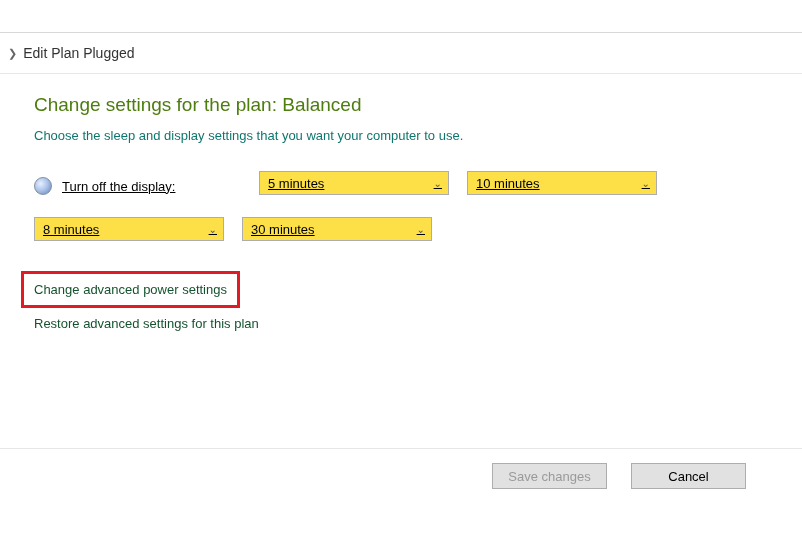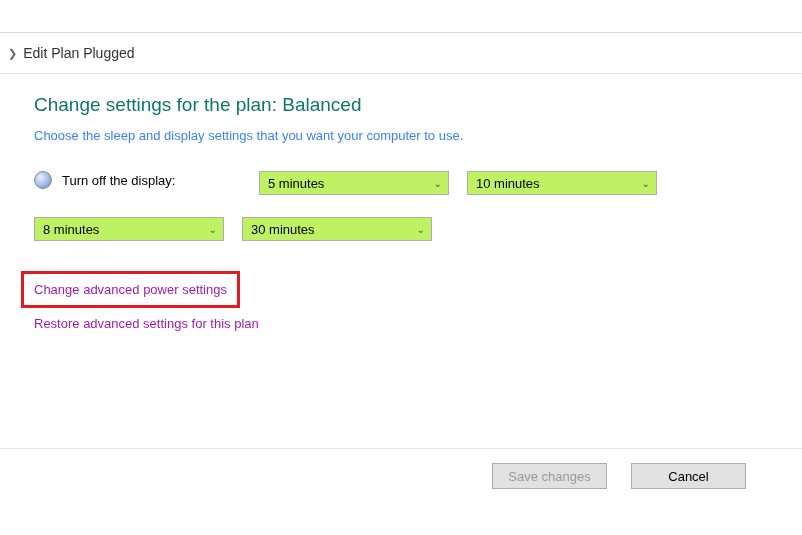--- a/index.html
+++ b/index.html
@@ -27,27 +27,27 @@
     .breadcrumb .chevron {
       font-size: 11px;
       color: #666;
       margin-right: 6px;
     }
     .content {
       padding: 20px 0 0 34px;
     }
     .title {
       font-size: 19px;
-      color: #0f766e;
+      color: #4d7c0f;
       font-weight: 400;
       margin-bottom: 12px;
     }
     .subtitle {
       font-size: 13px;
-      color: #3b82f6;
+      color: #0f766e;
       margin-bottom: 28px;
     }
     .cols-header {
       display: flex;
       align-items: center;
       margin-bottom: 22px;
     }
     .col-spacer { width: 225px; }
     .col-header {
       display: flex;
@@ -90,22 +90,23 @@
     }
     .plug-icon .prong1, .plug-icon .prong2 {
       position: absolute; left: 24px;
       width: 6px; height: 2px;
       background: #555;
     }
     .plug-icon .prong1 { top: 6px; }
     .plug-icon .prong2 { top: 11px; }
     .setting-row {
       display: flex;
-      align-items: flex-start;
+      align-items: flex-end;
       margin-bottom: 22px;
+      text-decoration: underline;
     }
     .setting-label {
       display: flex;
       align-items: center;
       width: 225px;
       gap: 10px;
     }
     .icon-small {
       width: 18px; height: 18px;
       display: inline-flex;
@@ -118,40 +119,40 @@
       border: 1px solid #8090a0;
     }
     .sleep-icon {
       border-radius: 50%;
       background: radial-gradient(circle at 35% 35%, #f0f0f0, #b0b0b0, #606060);
       border: 1px solid #808080;
     }
     .select {
       width: 190px;
       height: 24px;
-      background: #bef264;
+      background: #fde047;
       border: 1px solid #adadad;
       display: flex;
       align-items: center;
       justify-content: space-between;
       padding: 0 6px 0 8px;
       font-size: 13px;
       cursor: pointer;
     }
     .select + .select { margin-left: 18px; }
     .select .chev {
       font-size: 10px;
       color: #555;
     }
     .link-block {
       margin-top: 30px;
     }
     .link {
       display: inline-block;
-      color: #a21caf;
+      color: #14532d;
       font-size: 13px;
       cursor: pointer;
       margin-bottom: 18px;
     }
     .highlight-box {
       display: inline-block;
       border: 3px solid #e01b24;
       padding: 8px 10px;
       margin-left: -13px;
       margin-bottom: 8px;

